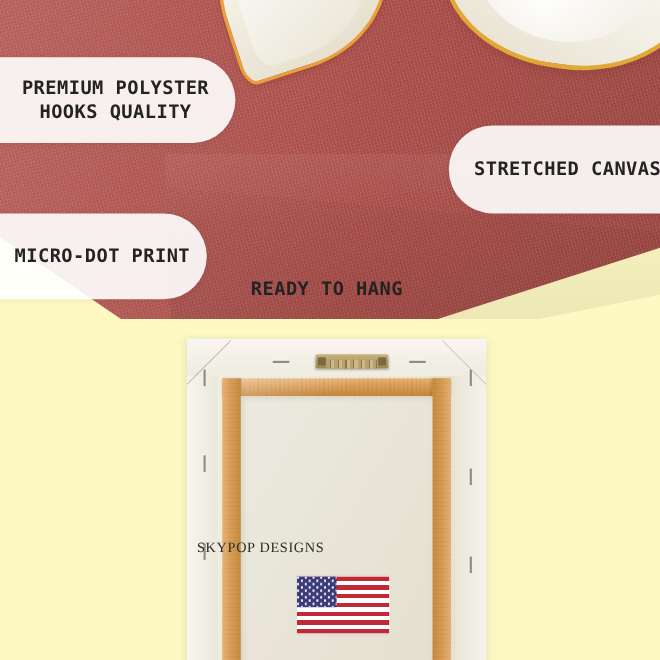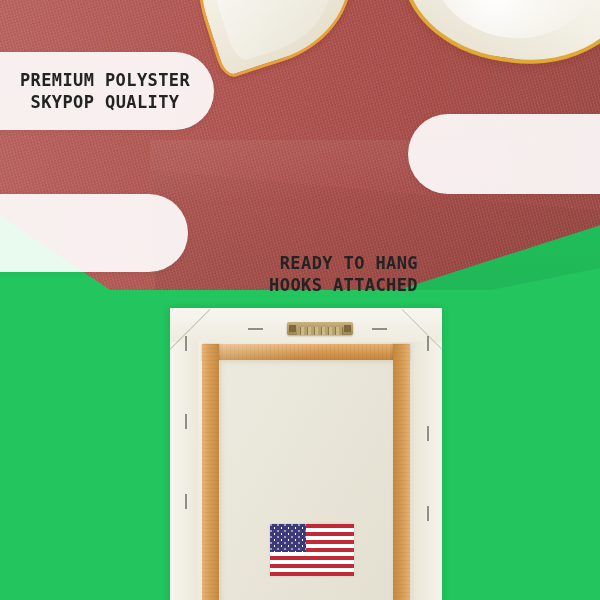--- a/index.html
+++ b/index.html
@@ -2,21 +2,21 @@
 <html><head>
 <meta charset="utf-8">
 <style>
   html,body{margin:0;padding:0;}
   body{
     width:600px;height:600px;overflow:hidden;
     background:#ffffff;
     font-family:"Liberation Sans", sans-serif;
     position:relative;
   }
-  #stage{position:absolute;inset:0;width:600px;height:600px;overflow:hidden;background:#22c55e;}
+  #stage{position:absolute;inset:0;width:600px;height:600px;overflow:hidden;background:#fef9c3;}
 
   
   .fabric-wrap{position:absolute;left:0;top:0;width:600px;height:290px;overflow:hidden;}
   .fabric{
     position:absolute;left:-40px;top:-10px;width:700px;height:300px;
     background:
       linear-gradient(100deg, rgba(255,255,255,.10) 0%, rgba(0,0,0,.05) 55%, rgba(0,0,0,.14) 100%),
       linear-gradient(#b5544f,#b5544f);
     -webkit-clip-path:polygon(0 0, 700 0, 700px 0, 700px 216px, 438px 300px, 150px 300px, 150px 300px, 0 198px);
     clip-path:polygon(0 0, 700px 0, 700px 216px, 438px 300px, 150px 300px, 0 198px);
@@ -102,21 +102,21 @@
     padding-left:22px;
   }
   #bubble-wrapped{
     left:408px;top:114px;width:216px;height:80px;
     border-radius:40px 0 0 40px;
     font-size:17px;
     padding-right:18px;
   }
   #label-ready{
     position:absolute;left:228px;top:252px;width:190px;
-    text-align:right;
+    text-align:left;
     color:#232323;
     font-family:"DejaVu Sans Mono", monospace;
     font-weight:bold;
     font-size:17px;
     letter-spacing:.4px;
     line-height:1.32;
   }
   #label-ready .line{display:block;white-space:nowrap;}
 
   
@@ -249,37 +249,38 @@
 
     <div class="petal petal-left"></div>
     <div class="petal-left-inner"></div>
     <div class="petal petal-right"></div>
     <div class="petal-right-sheen"></div>
   </div>
 
   <div class="bubble" id="bubble-premium">
     <span class="txt">
       <span class="line">PREMIUM  POLYSTER</span>
-      <span class="line">SKYPOP QUALITY</span>
+      <span class="line">HOOKS QUALITY</span>
     </span>
   </div>
 
   <div class="bubble" id="bubble-micro">
     <span class="txt">
+      <span class="line">MICRO-DOT PRINT</span>
     </span>
   </div>
 
   <div class="bubble" id="bubble-wrapped">
     <span class="txt">
+      <span class="line">STRETCHED CANVAS</span>
     </span>
   </div>
 
   <div id="label-ready">
     <span class="line">READY TO HANG</span>
-    <span class="line">HOOKS ATTACHED</span>
   </div>
 
   <div id="canvas-back">
     <div class="canvas-body"></div>
     <div class="wrap-left"></div>
     <div class="wrap-right"></div>
     <div class="wrap-top"></div>
     <div class="corner-seam-l"></div>
     <div class="corner-seam-r"></div>
 
@@ -306,19 +307,20 @@
   <div class="staple h" style="left:372px;top:328px;"></div>
 
   <div class="staple v" style="left:185px;top:336px;"></div>
   <div class="staple v" style="left:185px;top:414px;"></div>
   <div class="staple v" style="left:185px;top:494px;"></div>
 
   <div class="staple v" style="left:427px;top:336px;"></div>
   <div class="staple v" style="left:427px;top:426px;"></div>
   <div class="staple v" style="left:427px;top:506px;"></div>
 
+  <div id="brand-text">SKYPOP DESIGNS</div>
   <div id="flag">
     <div class="flag-stripes"></div>
     <div class="flag-canton"></div>
     <div class="flag-stars"></div>
   </div>
 
 </div>
 
 </body></html>

